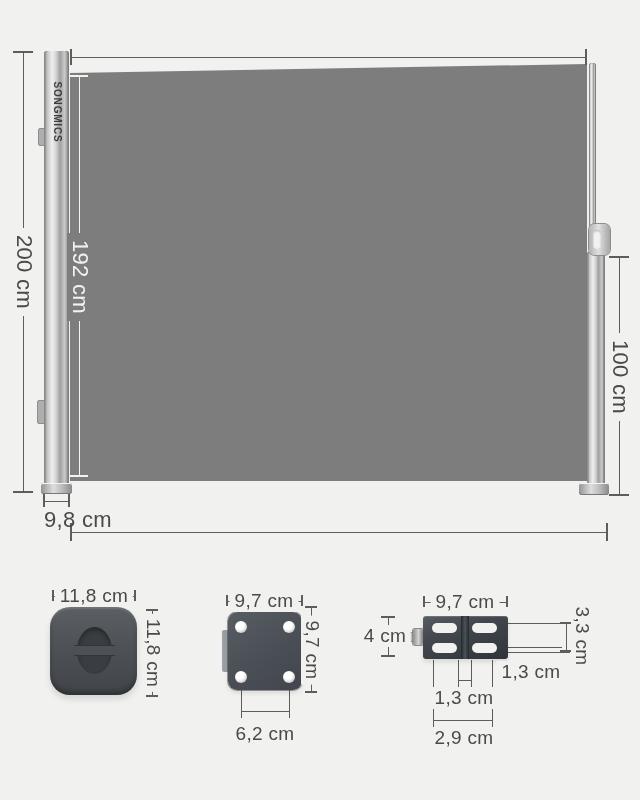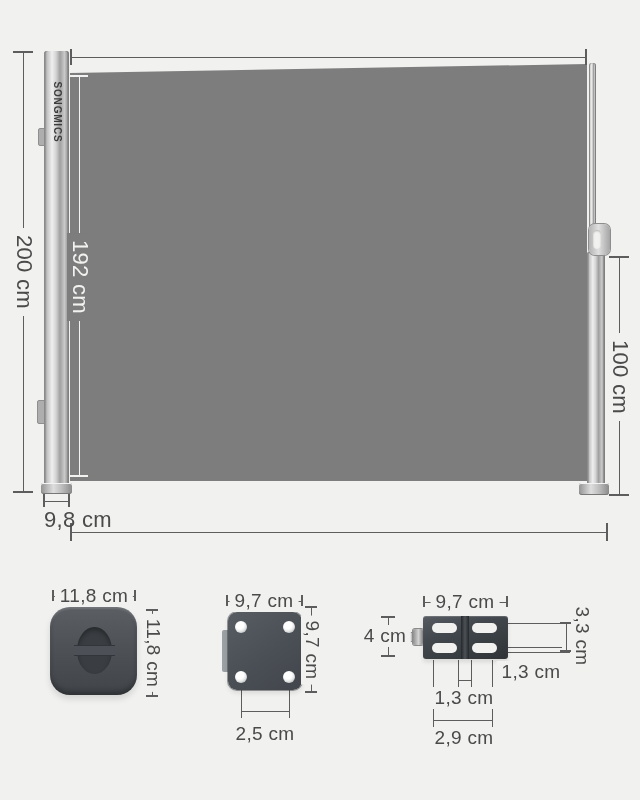--- a/index.html
+++ b/index.html
@@ -131,21 +131,21 @@
   <div class="hole" style="left:283px;top:671px;"></div>
 
   <div class="ln" style="left:311px;top:607px;width:1px;height:86px;"></div>
   <div class="ln" style="left:305px;top:606px;width:12px;height:2px;"></div>
   <div class="ln" style="left:305px;top:691px;width:12px;height:2px;"></div>
   <span class="lbl sm rot" style="left:312px;top:650px;">9,7 cm</span>
 
   <div class="ln" style="left:241px;top:686px;width:1px;height:32px;"></div>
   <div class="ln" style="left:289px;top:686px;width:1px;height:32px;"></div>
   <div class="ln" style="left:241px;top:711px;width:49px;height:1px;"></div>
-  <span class="lbl sm" style="left:265px;top:734px;">2,5 cm</span>
+  <span class="lbl sm" style="left:265px;top:734px;">6,2 cm</span>
 
   <div class="ln" style="left:423px;top:602px;width:85px;height:1px;"></div>
   <div class="ln" style="left:423px;top:596px;width:2px;height:11px;"></div>
   <div class="ln" style="left:506px;top:596px;width:2px;height:11px;"></div>
   <span class="lbl sm" style="left:465px;top:602px;">9,7 cm</span>
 
   <div class="ln" style="left:388px;top:617px;width:1px;height:40px;"></div>
   <div class="ln" style="left:381px;top:616px;width:14px;height:2px;"></div>
   <div class="ln" style="left:381px;top:655px;width:14px;height:2px;"></div>
   <span class="lbl sm" style="left:385px;top:636px;">4 cm</span>

